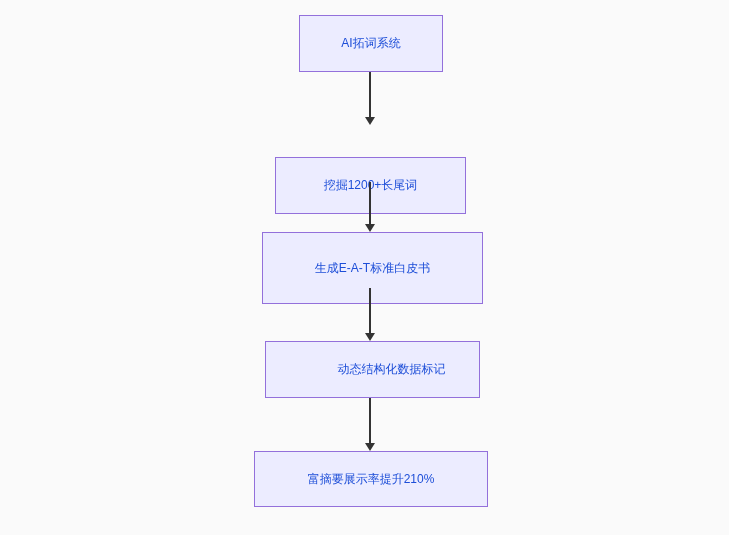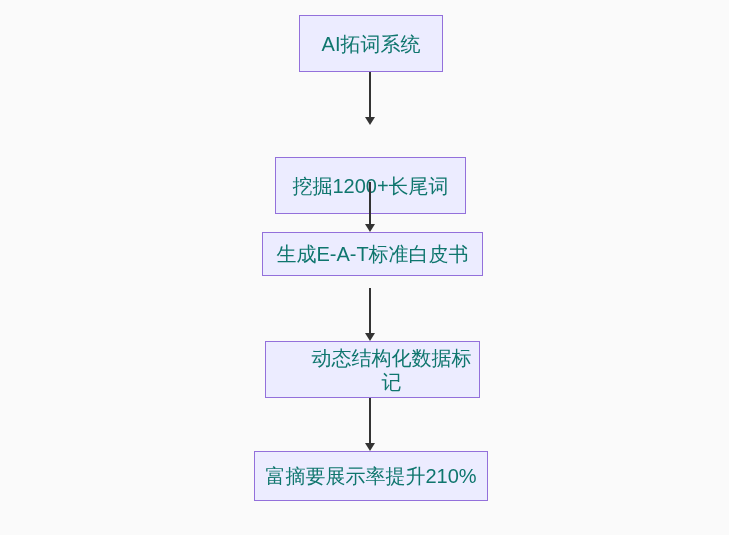--- a/index.html
+++ b/index.html
@@ -16,22 +16,22 @@
   .canvas {
     position: relative;
     width: 729px;
     height: 535px;
   }
   .flow-node {
     position: absolute;
     box-sizing: border-box;
     background: #ECECFF;
     border: 1px solid #9370DB;
-    color: #0f766e;
-    font-size: 20px;
+    color: #1d4ed8;
+    font-size: 12px;
     display: flex;
     align-items: center;
     justify-content: center;
     text-align: center;
     line-height: 1.2;
   }
   .flow-arrow {
     position: absolute;
     width: 12px;
   }
@@ -70,35 +70,35 @@
 
   <div class="flow-node" style="left:275px; top:125px; width:191px; height:57px;margin-top:32px;">
     <span>挖掘1200+长尾词</span>
   </div>
 
   <div class="flow-arrow" style="left:364px; top:182px; height:50px;">
     <div class="arrow-line"></div>
     <div class="arrow-head"></div>
   </div>
 
-  <div class="flow-node" style="left:262px; top:232px; width:221px; height:44px;">
+  <div class="flow-node" style="left:262px; top:232px; width:221px; height:72px;">
     <span>生成E-A-T标准白皮书</span>
   </div>
 
   <div class="flow-arrow" style="left:364px; top:288px; height:53px;">
     <div class="arrow-line"></div>
     <div class="arrow-head"></div>
   </div>
 
   <div class="flow-node" style="left:265px; top:341px; width:215px; height:57px;padding-left:38px;">
     <span>动态结构化数据标记</span>
   </div>
 
   <div class="flow-arrow" style="left:364px; top:398px; height:53px;">
     <div class="arrow-line"></div>
     <div class="arrow-head"></div>
   </div>
 
-  <div class="flow-node" style="left:254px; top:451px; width:234px; height:50px;">
+  <div class="flow-node" style="left:254px; top:451px; width:234px; height:56px;">
     <span>富摘要展示率提升210%</span>
   </div>
 
 </div>
 
 </body></html>

